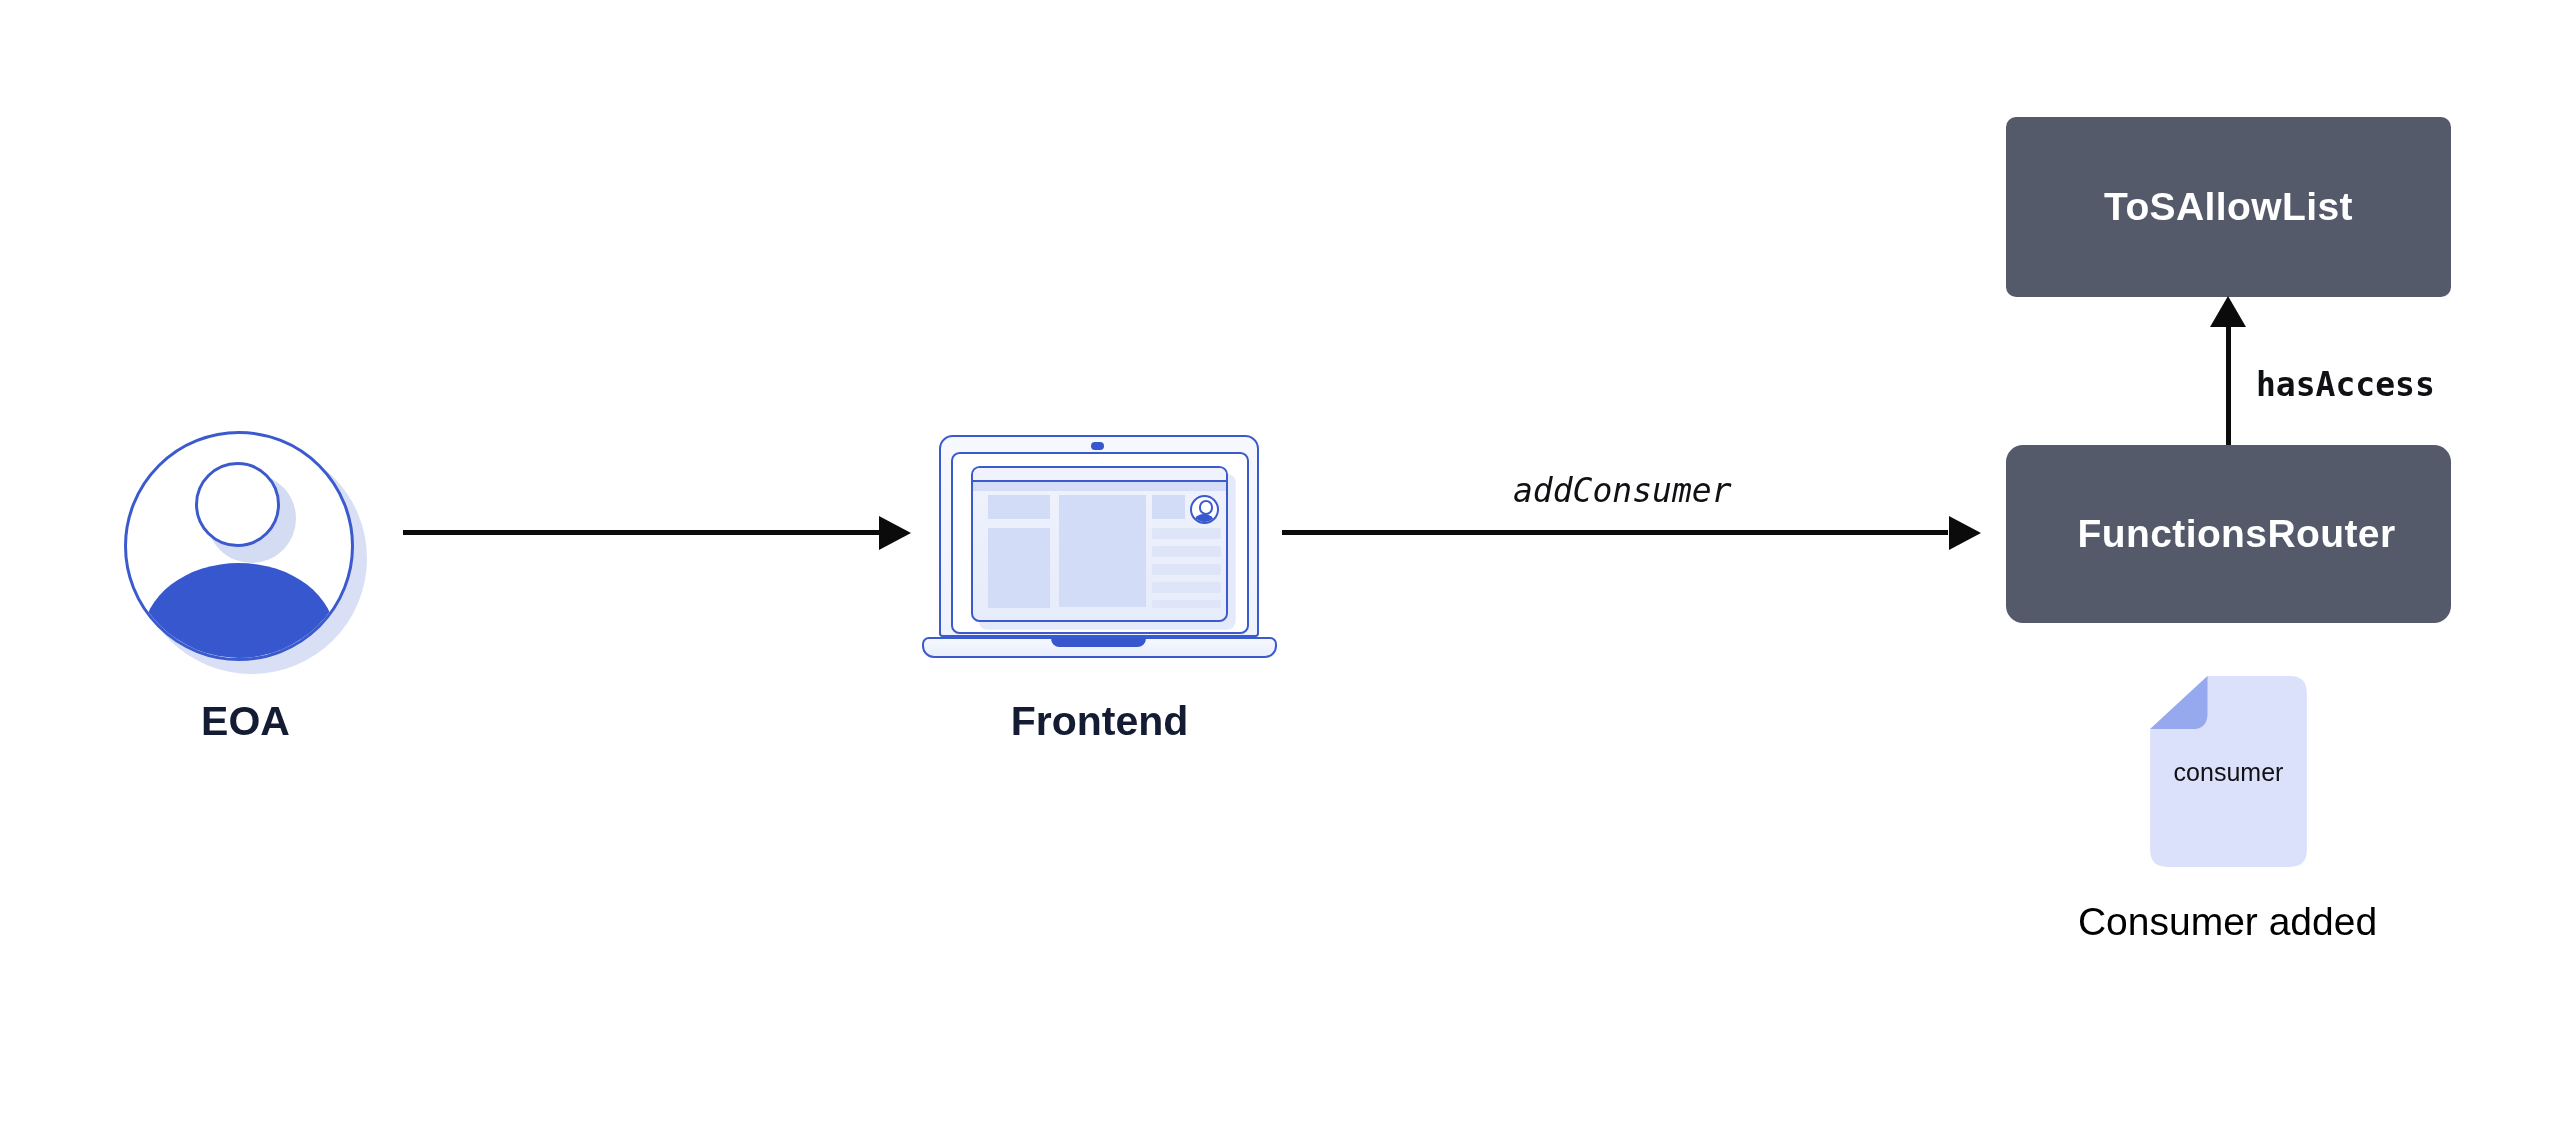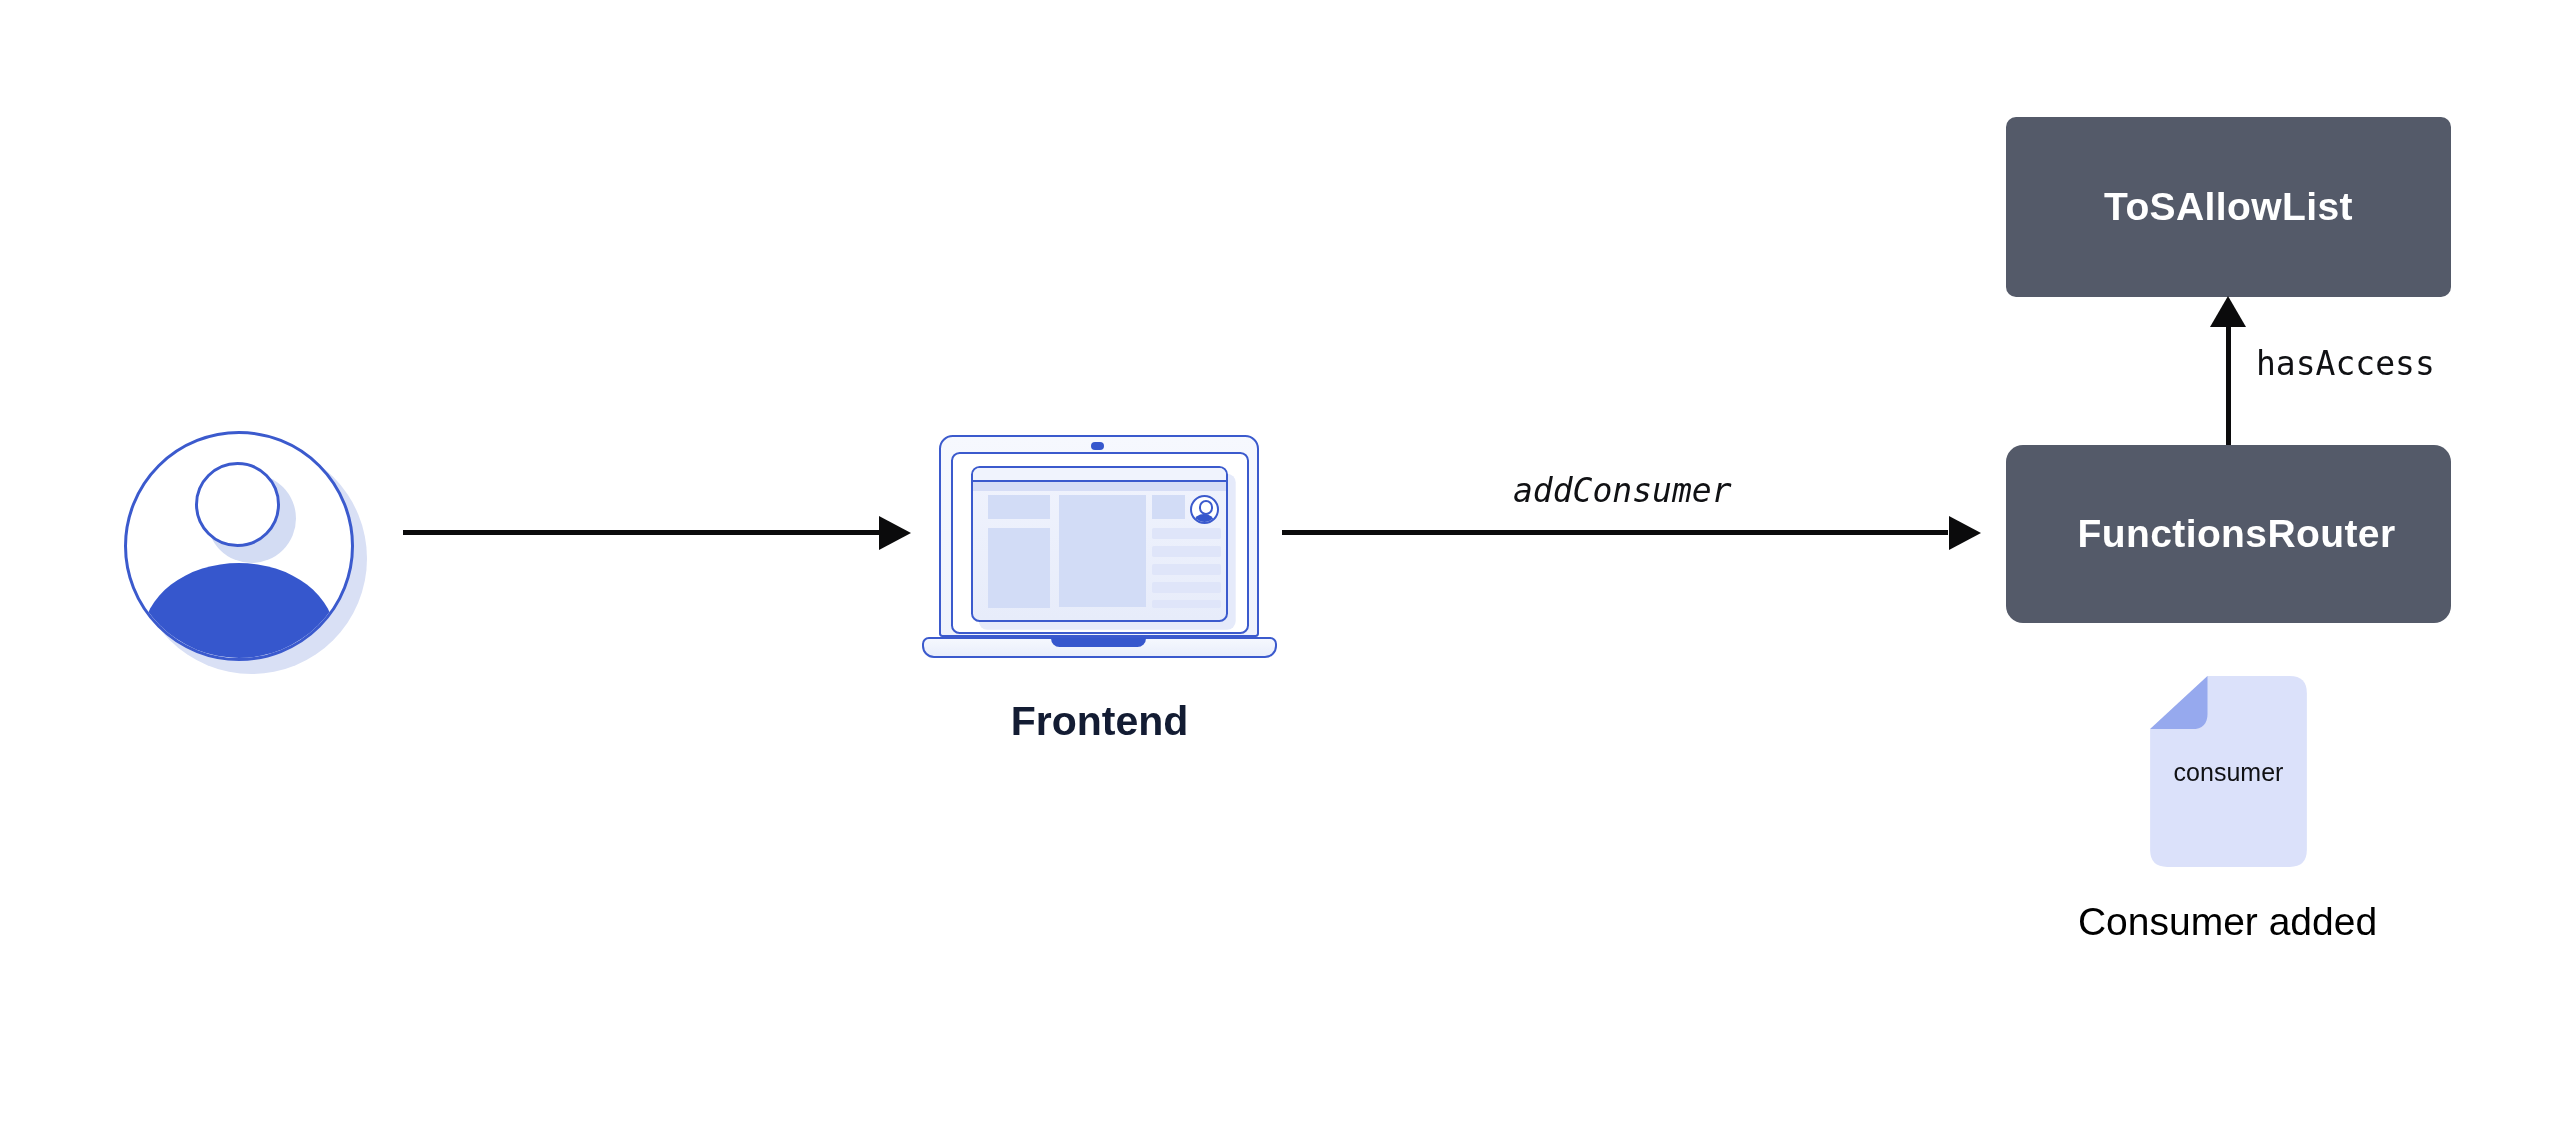--- a/index.html
+++ b/index.html
@@ -102,20 +102,21 @@
 <div id="canvas">
 
   <div class="abs" style="left:136px;top:443px;">
     <div class="avatar-shadow"></div>
   </div>
   <div class="abs avatar-main" style="left:124px;top:431px;">
     <div class="abs avatar-head-shadow" style="left:80px;top:40px;"></div>
     <div class="abs avatar-head" style="left:68px;top:28px;"></div>
     <div class="abs avatar-shoulders" style="left:16.3px;top:129px;"></div>
   </div>
+  <div class="abs node-label" style="left:74px;top:698px;width:343px;">EOA</div>
 
   <div class="abs arrow-line-h" style="left:403px;top:530px;width:478px;"></div>
   <div class="abs arrow-head-right" style="left:879px;top:516px;"></div>
 
   <div class="abs laptop-body"></div>
   <div class="abs laptop-webcam"></div>
   <div class="abs laptop-screen"></div>
   <div class="abs browser-window">
     <div class="browser-header"></div>
     <div class="browser-strip"></div>
@@ -141,21 +142,21 @@
   <div class="abs mono-label" style="left:1513px;top:471px;font-style:italic;">addConsumer</div>
   <div class="abs arrow-line-h" style="left:1282px;top:530px;width:666px;"></div>
   <div class="abs arrow-head-right" style="left:1949px;top:516px;"></div>
 
   <div class="abs contract-box" style="left:2006px;top:117px;height:180px;border-radius:10px;">
     <span class="box-label">ToSAllowList</span>
   </div>
 
   <div class="abs arrow-head-up" style="left:2210px;top:296px;"></div>
   <div class="abs arrow-line-v" style="left:2226px;top:324px;height:121px;"></div>
-  <div class="abs mono-label" style="left:2256px;top:344px;">hasAccess</div>
+  <div class="abs mono-label" style="left:2256px;top:365px;font-weight:bold;">hasAccess</div>
 
   <div class="abs contract-box" style="left:2006px;top:445px;height:178px;padding-left:16px;">
     <span class="box-label">FunctionsRouter</span>
   </div>
 
   <div class="abs" style="left:2150px;top:676px;width:157px;height:191px;">
     <svg width="157" height="191" viewBox="0 0 183 223">
       <path d="M67,0 H163 Q183,0 183,20 V203 Q183,223 163,223 H20 Q0,223 0,203 V62 Z" fill="#dbe1fa"></path>
       <path d="M67,0 V44 Q67,62 49,62 H0 Z" fill="#96a9ee"></path>
     </svg>

